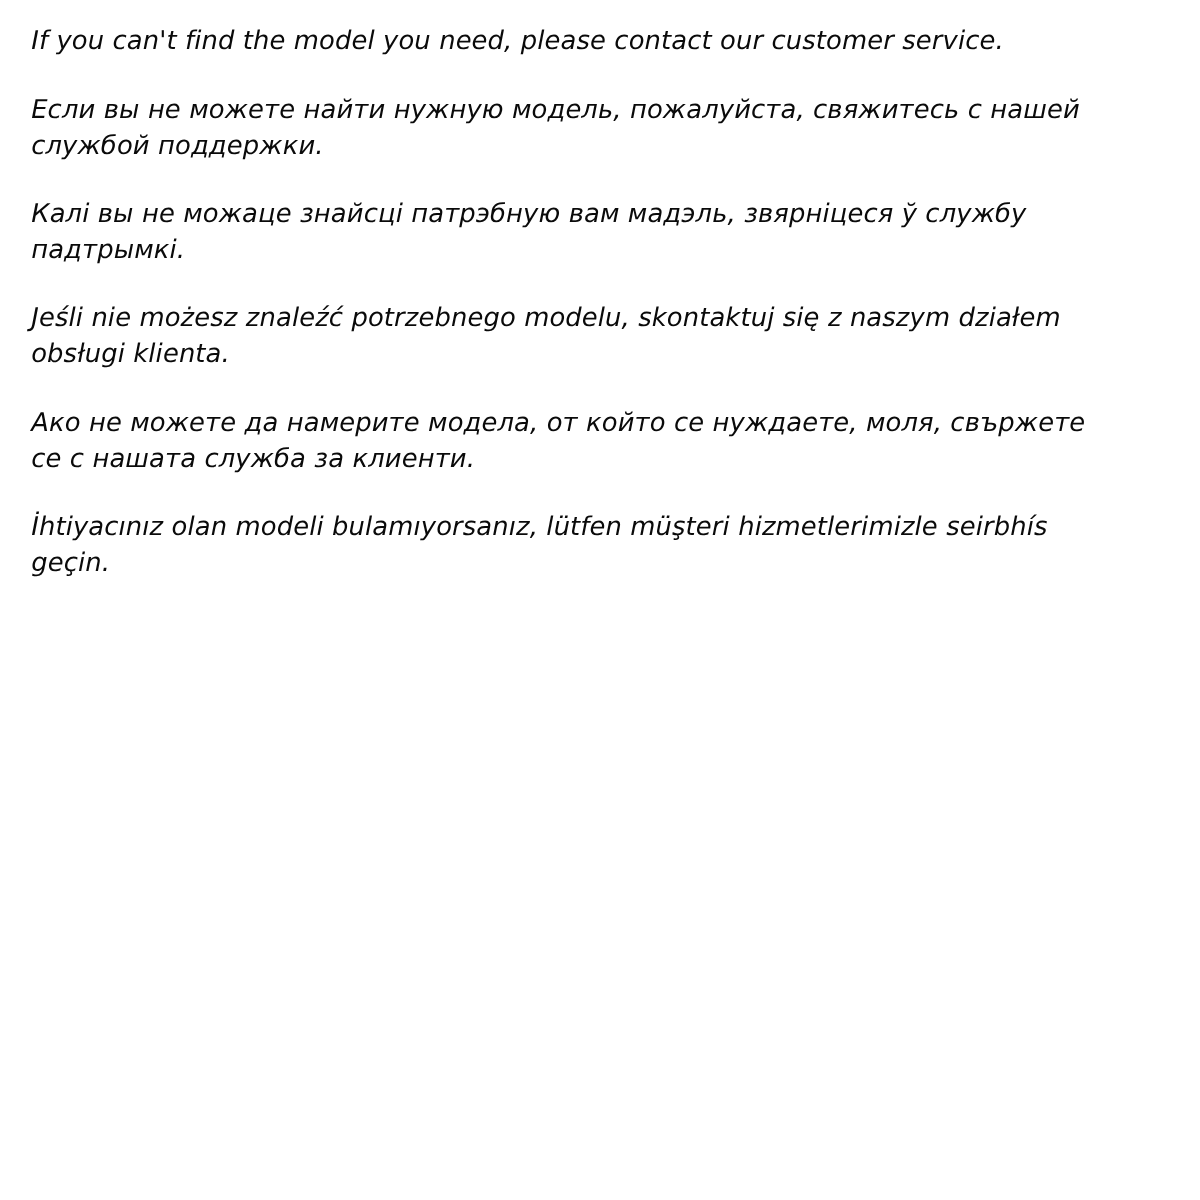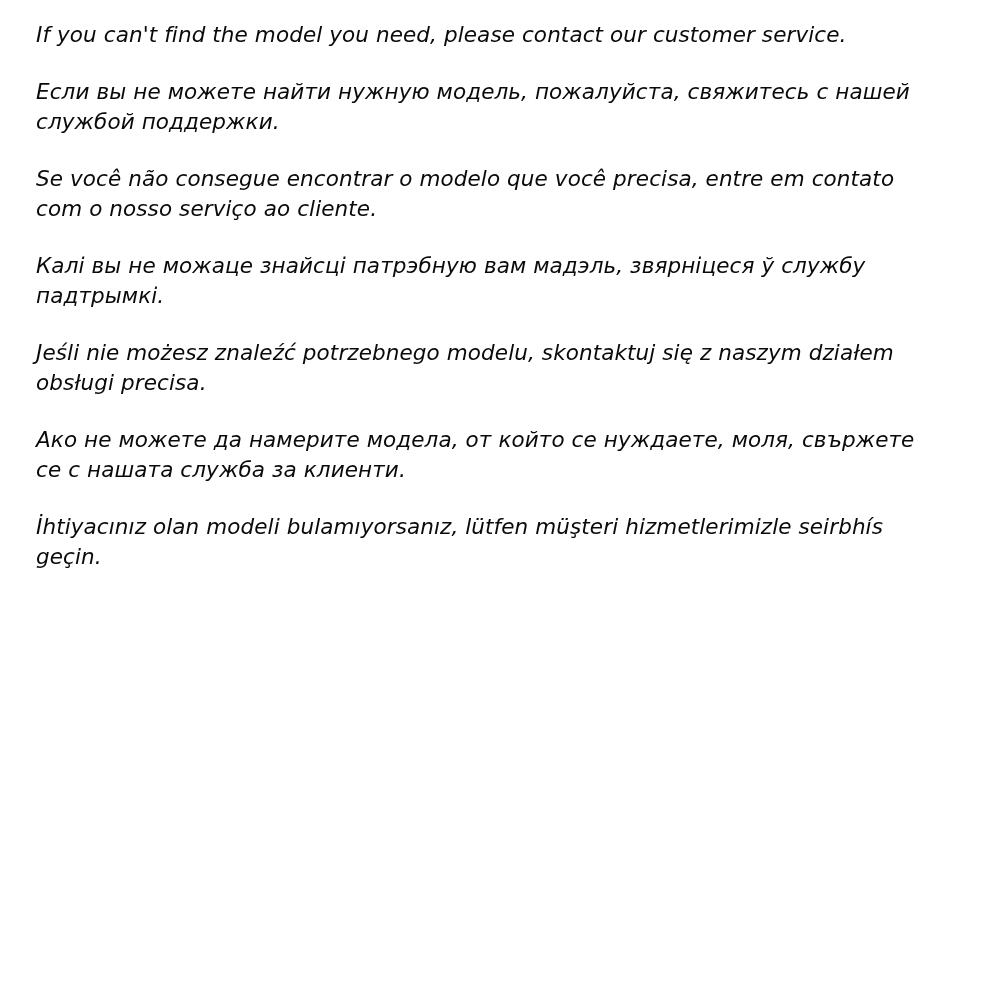--- a/index.html
+++ b/index.html
@@ -13,39 +13,37 @@
     font-family: "DejaVu Sans", sans-serif;
     color: #000000;
     overflow: hidden;
   }
   .page {
     box-sizing: border-box;
     width: 973px;
     height: 1000px;
     padding: 20px 52px 20px 26px;
     background: #ffffff;
-    margin-left: 10px;
   }
   .paragraph {
     font-style: italic;
     font-size: 21.5px;
     line-height: 1.42;
     letter-spacing: 0.1px;
     margin: 0 0 26px 0;
     color: #0a0a0a;
     text-align: left;
   }
   .paragraph:last-child {
     margin-bottom: 0;
   }
 </style>
 </head>
 <body>
 
 <div class="page">
   <p class="paragraph">If you can't find the model you need, please contact our customer service.</p>
   <p class="paragraph">Если вы не можете найти нужную модель, пожалуйста, свяжитесь с нашей службой поддержки.</p>
-  <p class="paragraph">Se você não consegue encontrar o modelo que você precisa, entre em contato com o nosso serviço ao cliente.</p>
   <p class="paragraph">Калі вы не можаце знайсці патрэбную вам мадэль, звярніцеся ў службу падтрымкі.</p>
-  <p class="paragraph">Jeśli nie możesz znaleźć potrzebnego modelu, skontaktuj się z naszym działem obsługi precisa.</p>
+  <p class="paragraph">Jeśli nie możesz znaleźć potrzebnego modelu, skontaktuj się z naszym działem obsługi klienta.</p>
   <p class="paragraph">Ако не можете да намерите модела, от който се нуждаете, моля, свържете се с нашата служба за клиенти.</p>
   <p class="paragraph">İhtiyacınız olan modeli bulamıyorsanız, lütfen müşteri hizmetlerimizle seirbhís geçin.</p>
 </div>
 
 </body></html>

